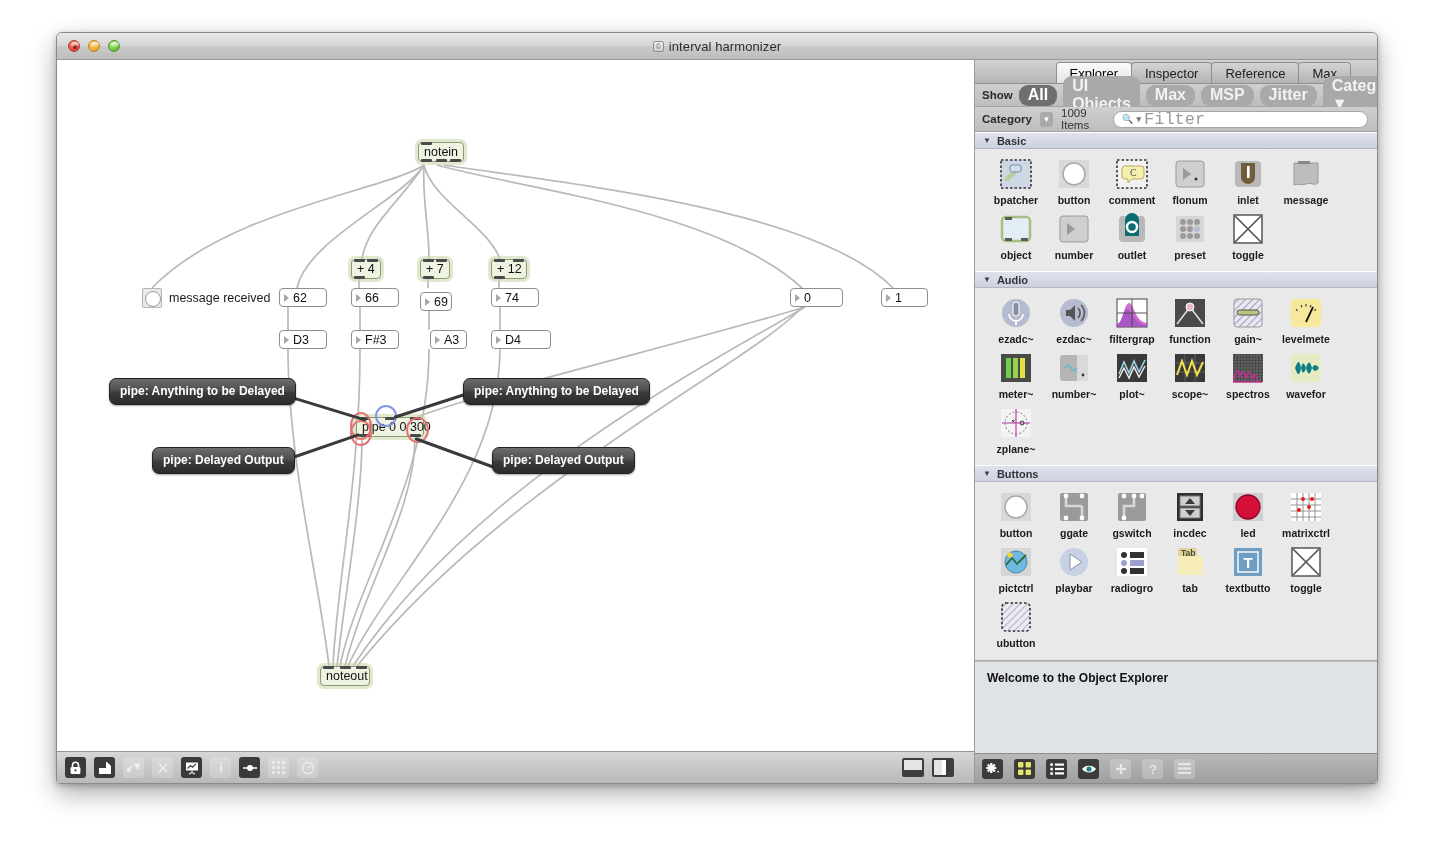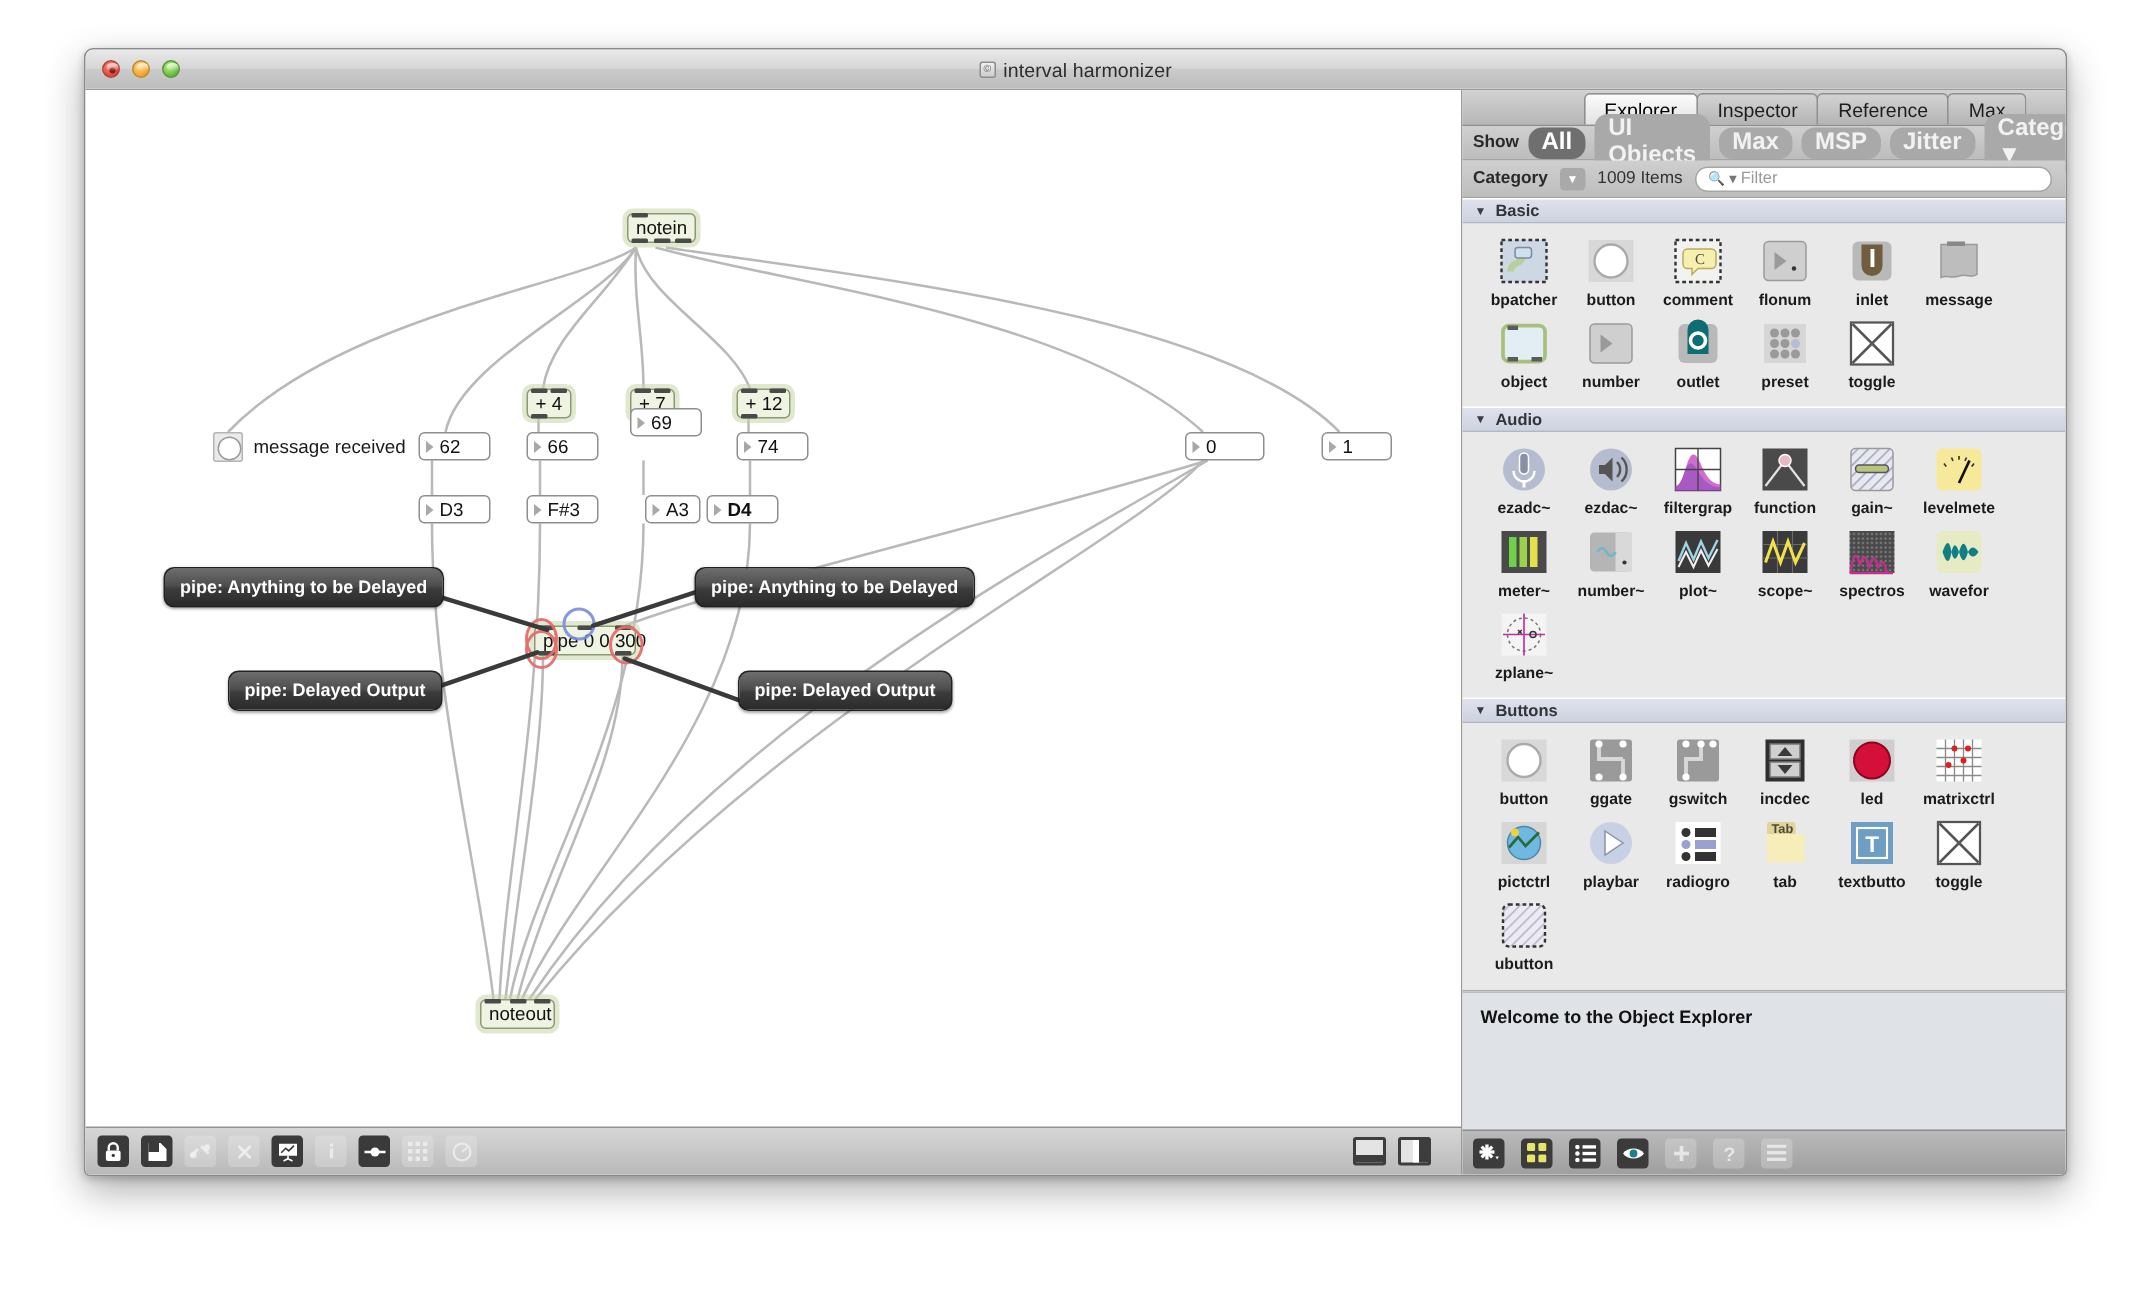--- a/index.html
+++ b/index.html
@@ -193,22 +193,22 @@
     display:flex; align-items:center; justify-content:center; color:#fff; font-size:8px;
   }
   #itemcount { font-weight:normal; font-size:11.5px; color:#333; }
   #searchbox {
     flex:1; margin-right:9px; height:17px;
     background:#fff; border:1px solid #a6a6a6; border-radius:9px;
     display:flex; align-items:center; padding:0 8px; gap:3px;
   }
   #searchbox .sicon { font-size:9px; color:#777; }
   #searchbox input {
-    border:none; outline:none; flex:1; font-size:11px; color:#222;
-    font-family:Liberation Sans, sans-serif; background:transparent;
+    border:none; outline:none; flex:1; font-size:17px; color:#222;
+    font-family:Liberation Mono, monospace; background:transparent;
   }
   #searchbox input::placeholder { color:#9a9a9a; }
 
   #explorer-scroll { flex:1; overflow:hidden; background:#e6e6e6; border-bottom:1px solid #aaa; }
   .sect-head {
     height:17px; background: linear-gradient(to bottom,#dfe2ec,#cdd2e0);
     border-top:1px solid #fff; border-bottom:1px solid #b2b6c4;
     display:flex; align-items:center; gap:6px; padding-left:8px;
     font-size:11px; font-weight:bold; color:#33343a;
   }
@@ -344,36 +344,36 @@
           <span class="nub t" style="left:19px;"></span>
           <span class="nub t" style="right:2px;"></span>
         </div>
 
         <div class="numbox" style="left:222px; top:228px; width:48px;">
             <span>62</span>
           </div>
         <div class="numbox" style="left:294px; top:228px; width:48px;">
             <span>66</span>
           </div>
-        <div class="numbox" style="left:363px; top:212px; width:48px;">
+        <div class="numbox" style="left:363px; top:232px; width:32px;">
             <span>69</span>
           </div>
         <div class="numbox" style="left:434px; top:228px; width:48px;">
             <span>74</span>
           </div>
         <div class="numbox" style="left:222px; top:270px; width:48px;">
             <span>D3</span>
           </div>
         <div class="numbox" style="left:294px; top:270px; width:48px;">
             <span>F#3</span>
           </div>
         <div class="numbox" style="left:363px; top:270px; width:37px;margin-left:10px;">
             <span>A3</span>
           </div>
-        <div class="numbox" style="left:414px; top:270px; width:48px;font-weight:bold;">
+        <div class="numbox" style="left:434px; top:270px; width:60px;">
             <span>D4</span>
           </div>
         <div class="numbox" style="left:733px; top:228px; width:53px;">
             <span>0</span>
           </div>
         <div class="numbox" style="left:824px; top:228px; width:47px;">
             <span>1</span>
           </div>
 
         <div class="bang" style="left:85px; top:228px;"></div>

